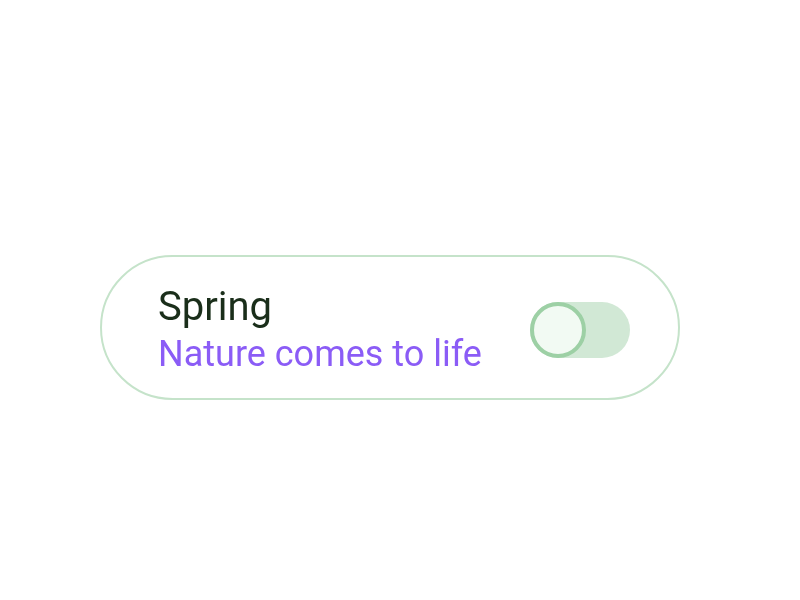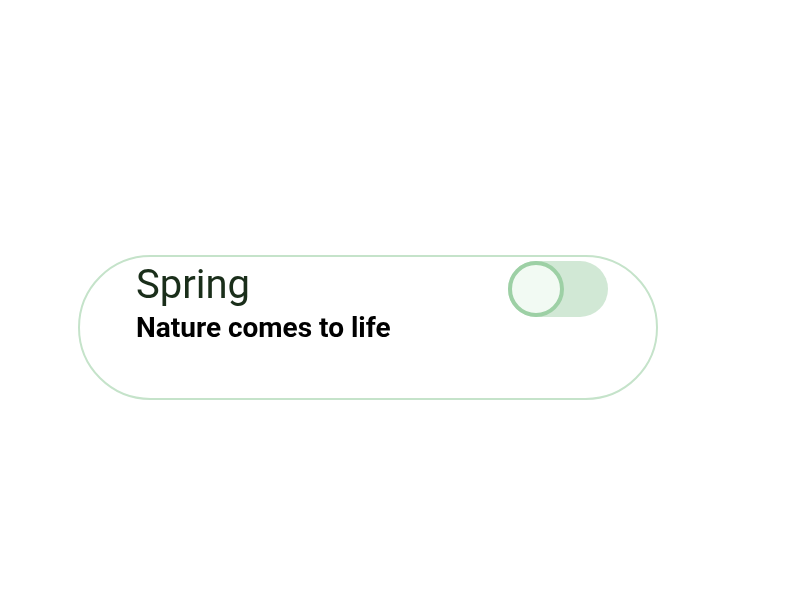--- a/index.html
+++ b/index.html
@@ -9,46 +9,46 @@
     }
     body {
       font-family: -apple-system, BlinkMacSystemFont, "Segoe UI", Roboto, sans-serif;
       background: #ffffff;
       width: 800px;
       height: 600px;
       position: relative;
     }
     .card {
       position: absolute;
-      left: 78px;
+      left: 100px;
       top: 255px;
       width: 580px;
       height: 145px;
       border: 2px solid #c5e3ca;
       border-radius: 75px;
       background: #ffffff;
       display: flex;
-      align-items: flex-start;
+      align-items: center;
       justify-content: space-between;
       padding: 4px 48px 0 56px;
     }
     .text-group {
       display: flex;
       flex-direction: column;
     }
     .title {
       font-size: 40px;
       font-weight: 400;
       color: #1a2e1a;
       line-height: 1.2;
     }
     .subtitle {
-      font-size: 28px;
-      font-weight: 700;
-      color: #000000;
+      font-size: 36px;
+      font-weight: 400;
+      color: #8b5cf6;
       line-height: 1.2;
       margin-top: 2px;
     }
     .toggle {
       width: 100px;
       height: 56px;
       background: #d1e8d5;
       border-radius: 28px;
       position: relative;
       cursor: pointer;

